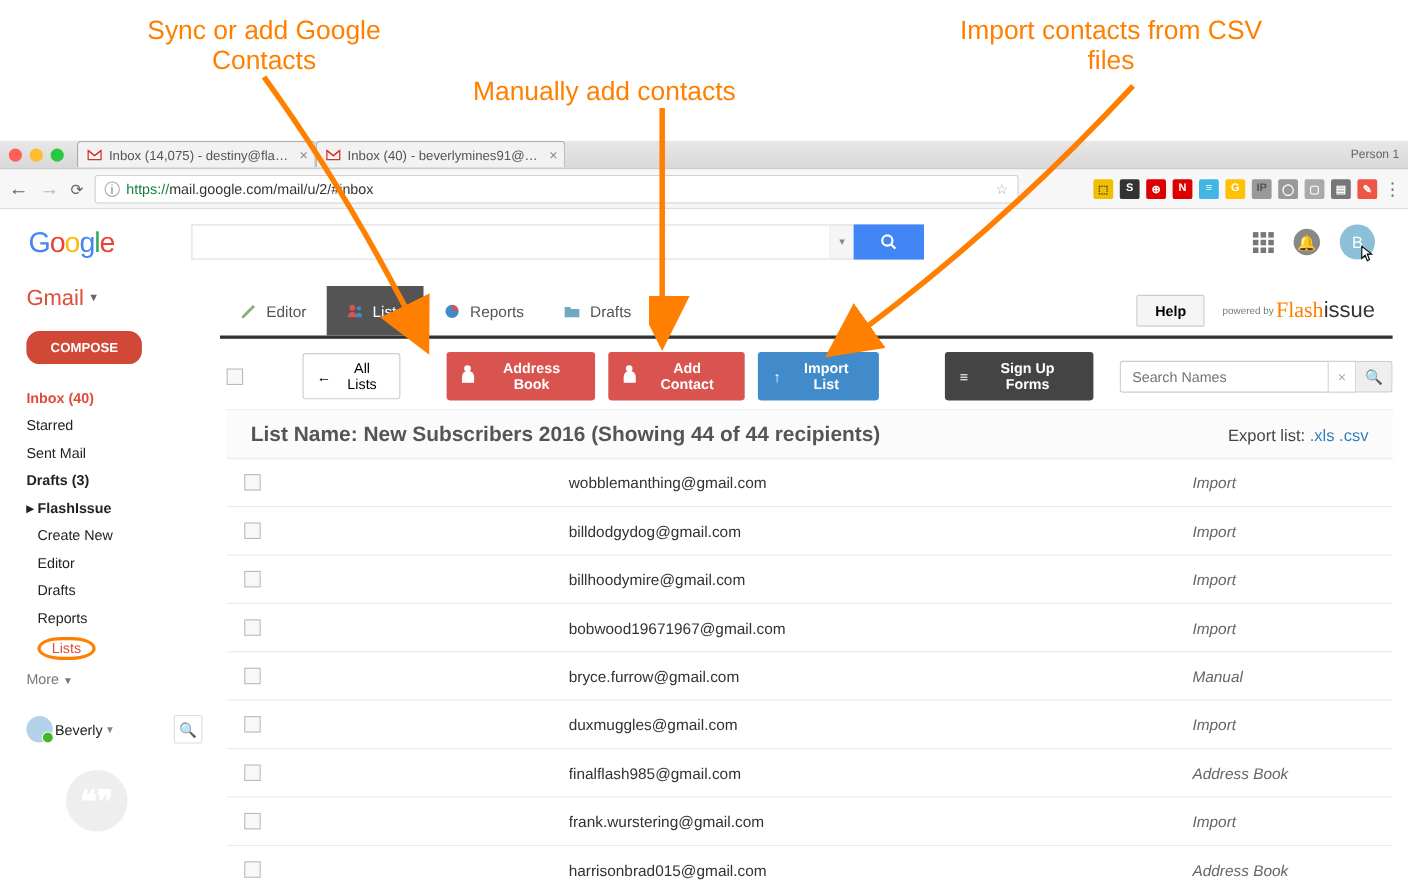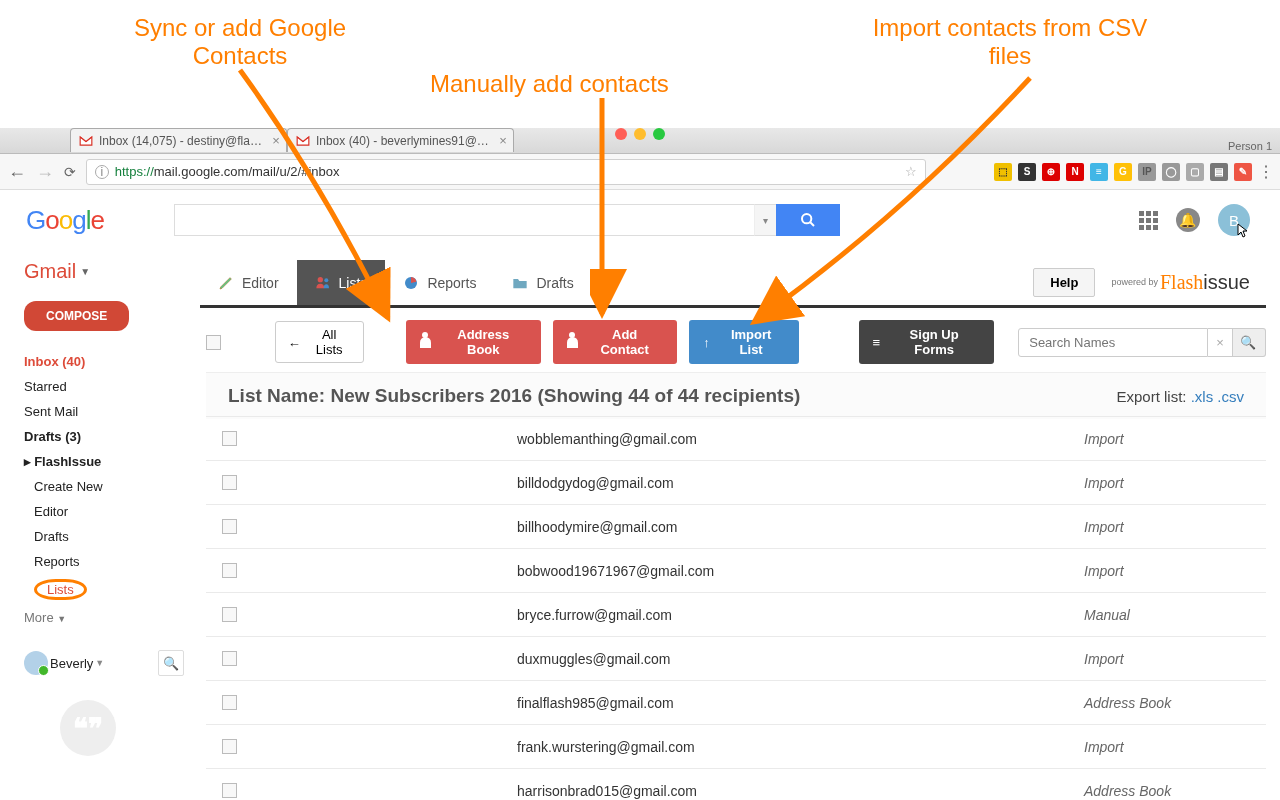--- a/index.html
+++ b/index.html
@@ -3,21 +3,21 @@
 <meta charset="utf-8">
 <style>
 * { margin: 0; padding: 0; box-sizing: border-box; }
 body { font-family: Arial, Helvetica, sans-serif; font-size: 13px; color: #222; background: #fff; width: 1280px; height: 800px; overflow: hidden; position: relative; }
 
 
 .annotation { position: absolute; color: #ff7f00; font-size: 24px; font-weight: 400; text-align: center; pointer-events: none; z-index: 100; font-family: Arial; }
 .arrow { position: absolute; z-index: 99; pointer-events: none; }
 
 
-.mac-titlebar { height: 26px; background: linear-gradient(#e8e8e8, #d8d8d8); display: flex; align-items: center; padding: 0 8px; border-bottom: 1px solid #bbb; position: relative; top: 128px; flex-direction: column; }
+.mac-titlebar { height: 26px; background: linear-gradient(#e8e8e8, #d8d8d8); display: flex; align-items: center; padding: 0 8px; border-bottom: 1px solid #bbb; position: relative; top: 128px; }
 .mac-dots { display: flex; gap: 7px; }
 .dot { width: 12px; height: 12px; border-radius: 50%; }
 .dot.red { background: #ff5f57; } .dot.yellow { background: #ffbd2e; } .dot.green { background: #28c940; }
 .person-label { margin-left: auto; font-size: 11px; color: #666; }
 
 .tab-strip { position: absolute; top: 128px; left: 70px; display: flex; height: 26px; }
 .tab { height: 24px; background: #f2f2f2; border: 1px solid #aaa; border-bottom: none; border-radius: 4px 4px 0 0; padding: 0 24px 0 8px; display: flex; align-items: center; gap: 6px; font-size: 12px; color: #555; margin-right: 0; min-width: 200px; position: relative; }
 .tab .close-x { position: absolute; right: 6px; color: #888; font-size: 13px; }
 .gmail-m { width: 14px; height: 14px; }
 

